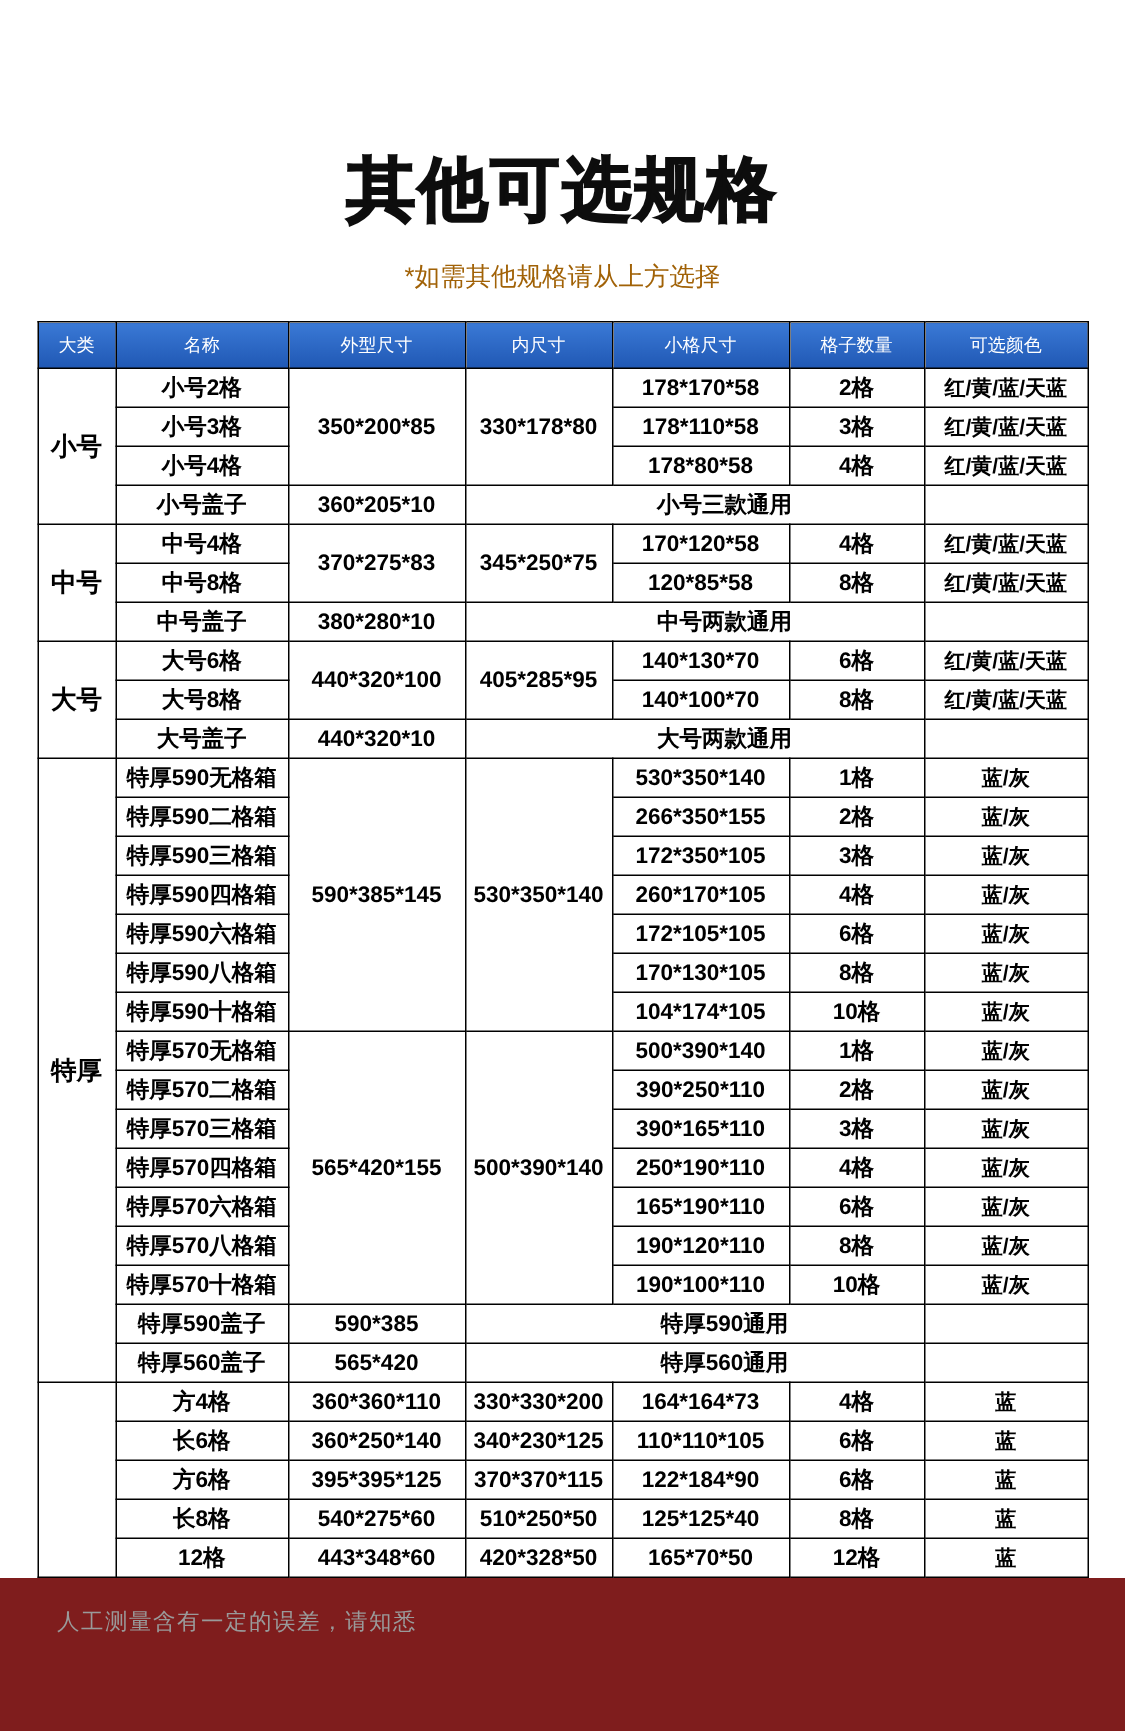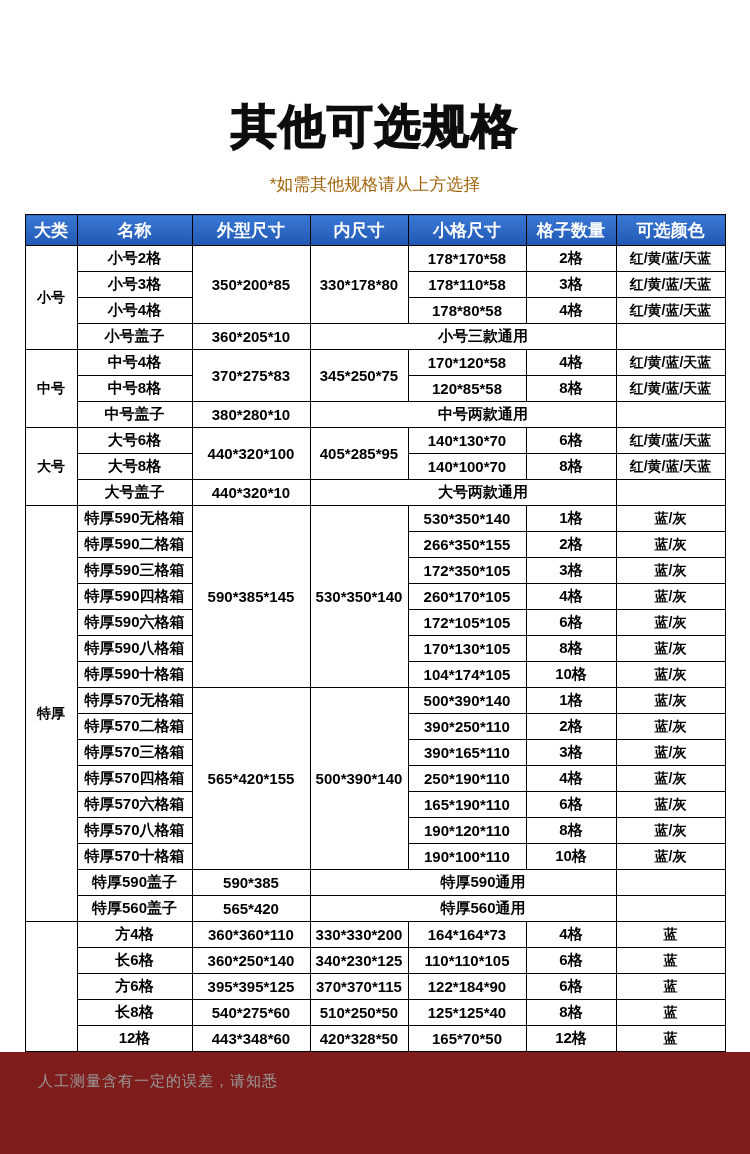--- a/index.html
+++ b/index.html
@@ -41,33 +41,33 @@
   }
   .spec-table th, .spec-table td {
     border: 1px solid #000000;
     text-align: center;
     vertical-align: middle;
     overflow: hidden;
     white-space: nowrap;
   }
   .spec-table th {
     height: 31px;
-    font-size: 17px;
-    font-weight: bold;
+    font-size: 12px;
+    font-weight: normal;
     color: #ffffff;
     background: linear-gradient(180deg, #3a79d6 0%, #2058b4 100%);
   }
   .spec-table td {
     height: 26px;
     font-size: 15px;
     font-weight: bold;
     color: #000000;
     background: #ffffff;
   }
-  .spec-table td[data-name="category-cell"] { font-size: 14px; }
+  .spec-table td[data-name="category-cell"] { font-size: 17px; }
   .spec-table td[data-name="name-cell"] { font-size: 15px; }
   .spec-table td[data-name="color-cell"] { font-size: 14px; text-align: center; }
   .spec-table td[data-name="shared-note-cell"] { font-size: 15px; padding-left: 40px; }
   .footer-section {
     flex: 1;
     background: #7f1d1d;
     position: relative;
     padding: 20px 0 0 38px;
   }
   .footer-note {

